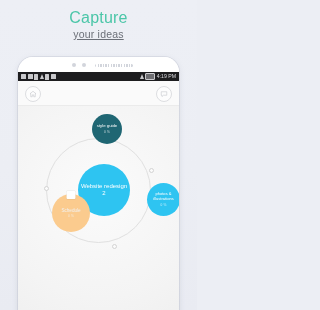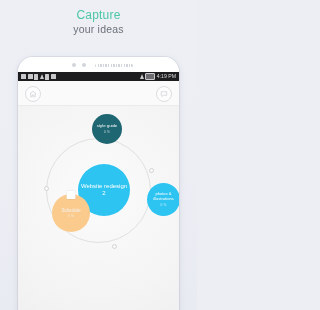--- a/index.html
+++ b/index.html
@@ -25,29 +25,30 @@
   .promo {
     position: absolute;
     top: 8px;
     left: 0;
     width: 197px;
     text-align: center;
     line-height: 1.25;
   }
   .promo-title {
     display: block;
-    font-size: 12px;
+    font-size: 16px;
     color: #4bc6a8;
     letter-spacing: .2px;
   }
   .promo-sub {
     display: block;
     font-size: 10.5px;
     color: #6c7078;
     letter-spacing: .2px;
+    text-decoration: underline;
   }
 
   
   .phone {
     position: absolute;
     left: 18px;
     top: 57px;
     width: 161px;
     height: 260px;
     background: #ffffff;

